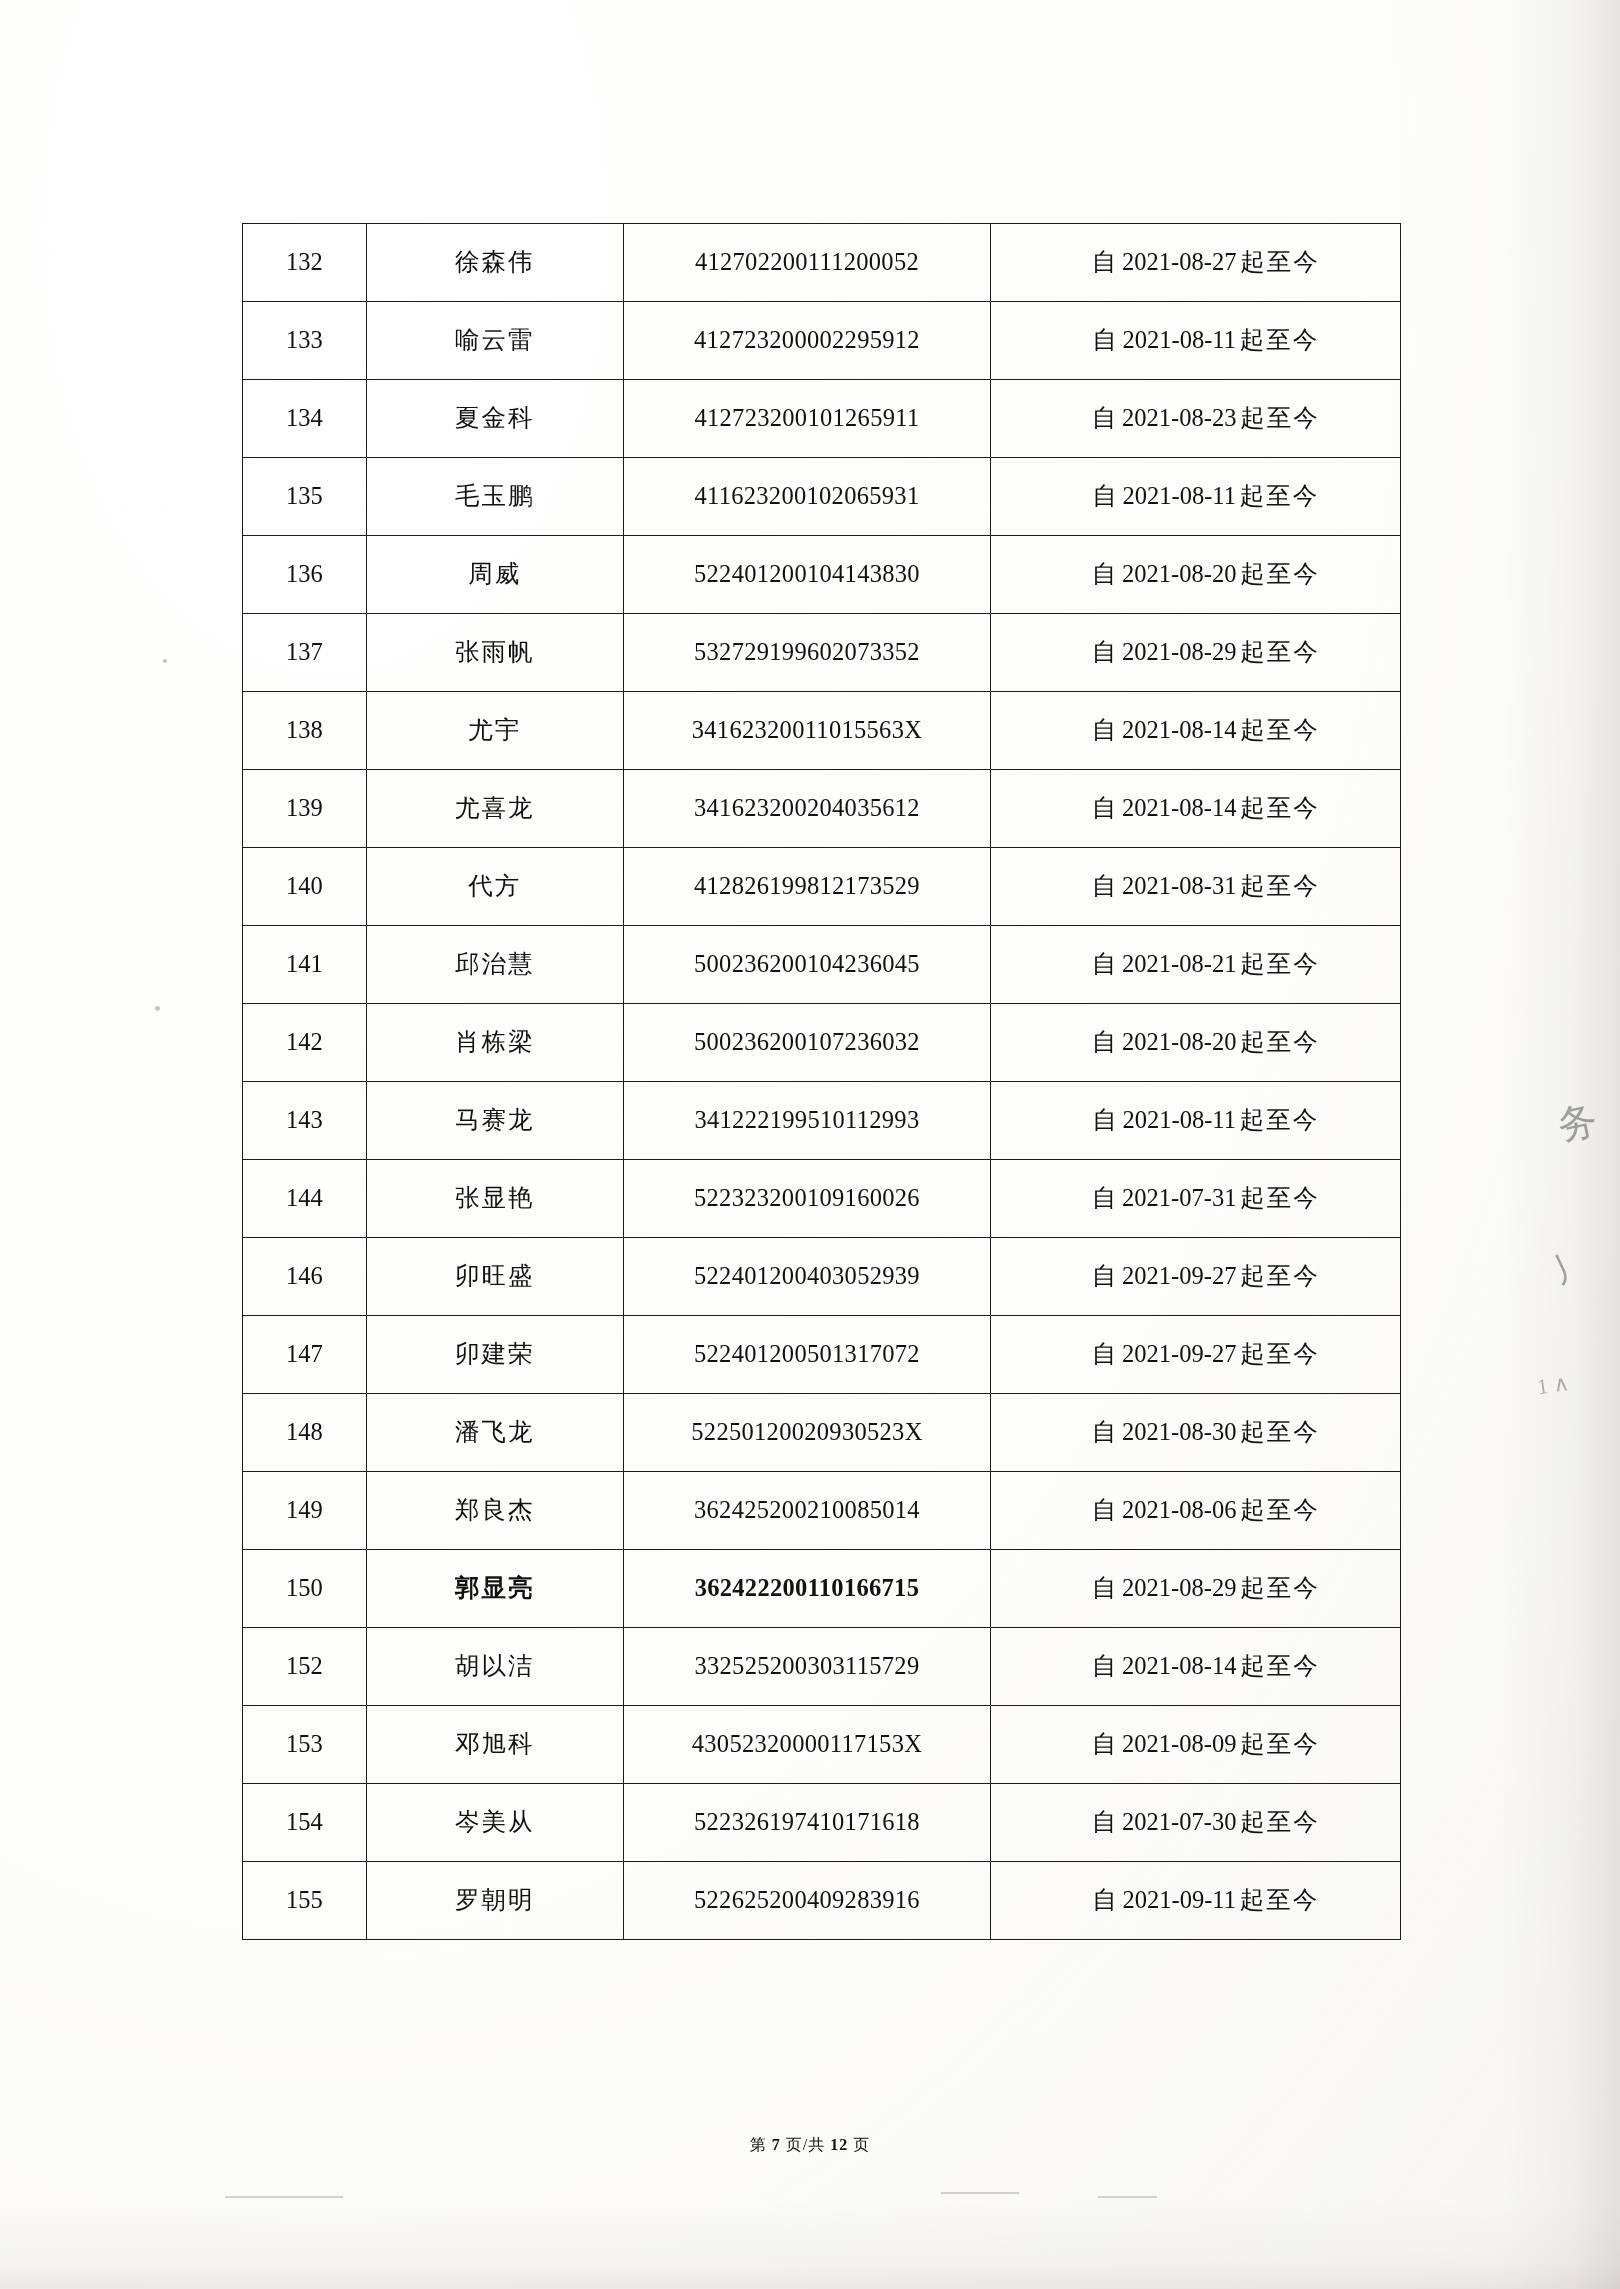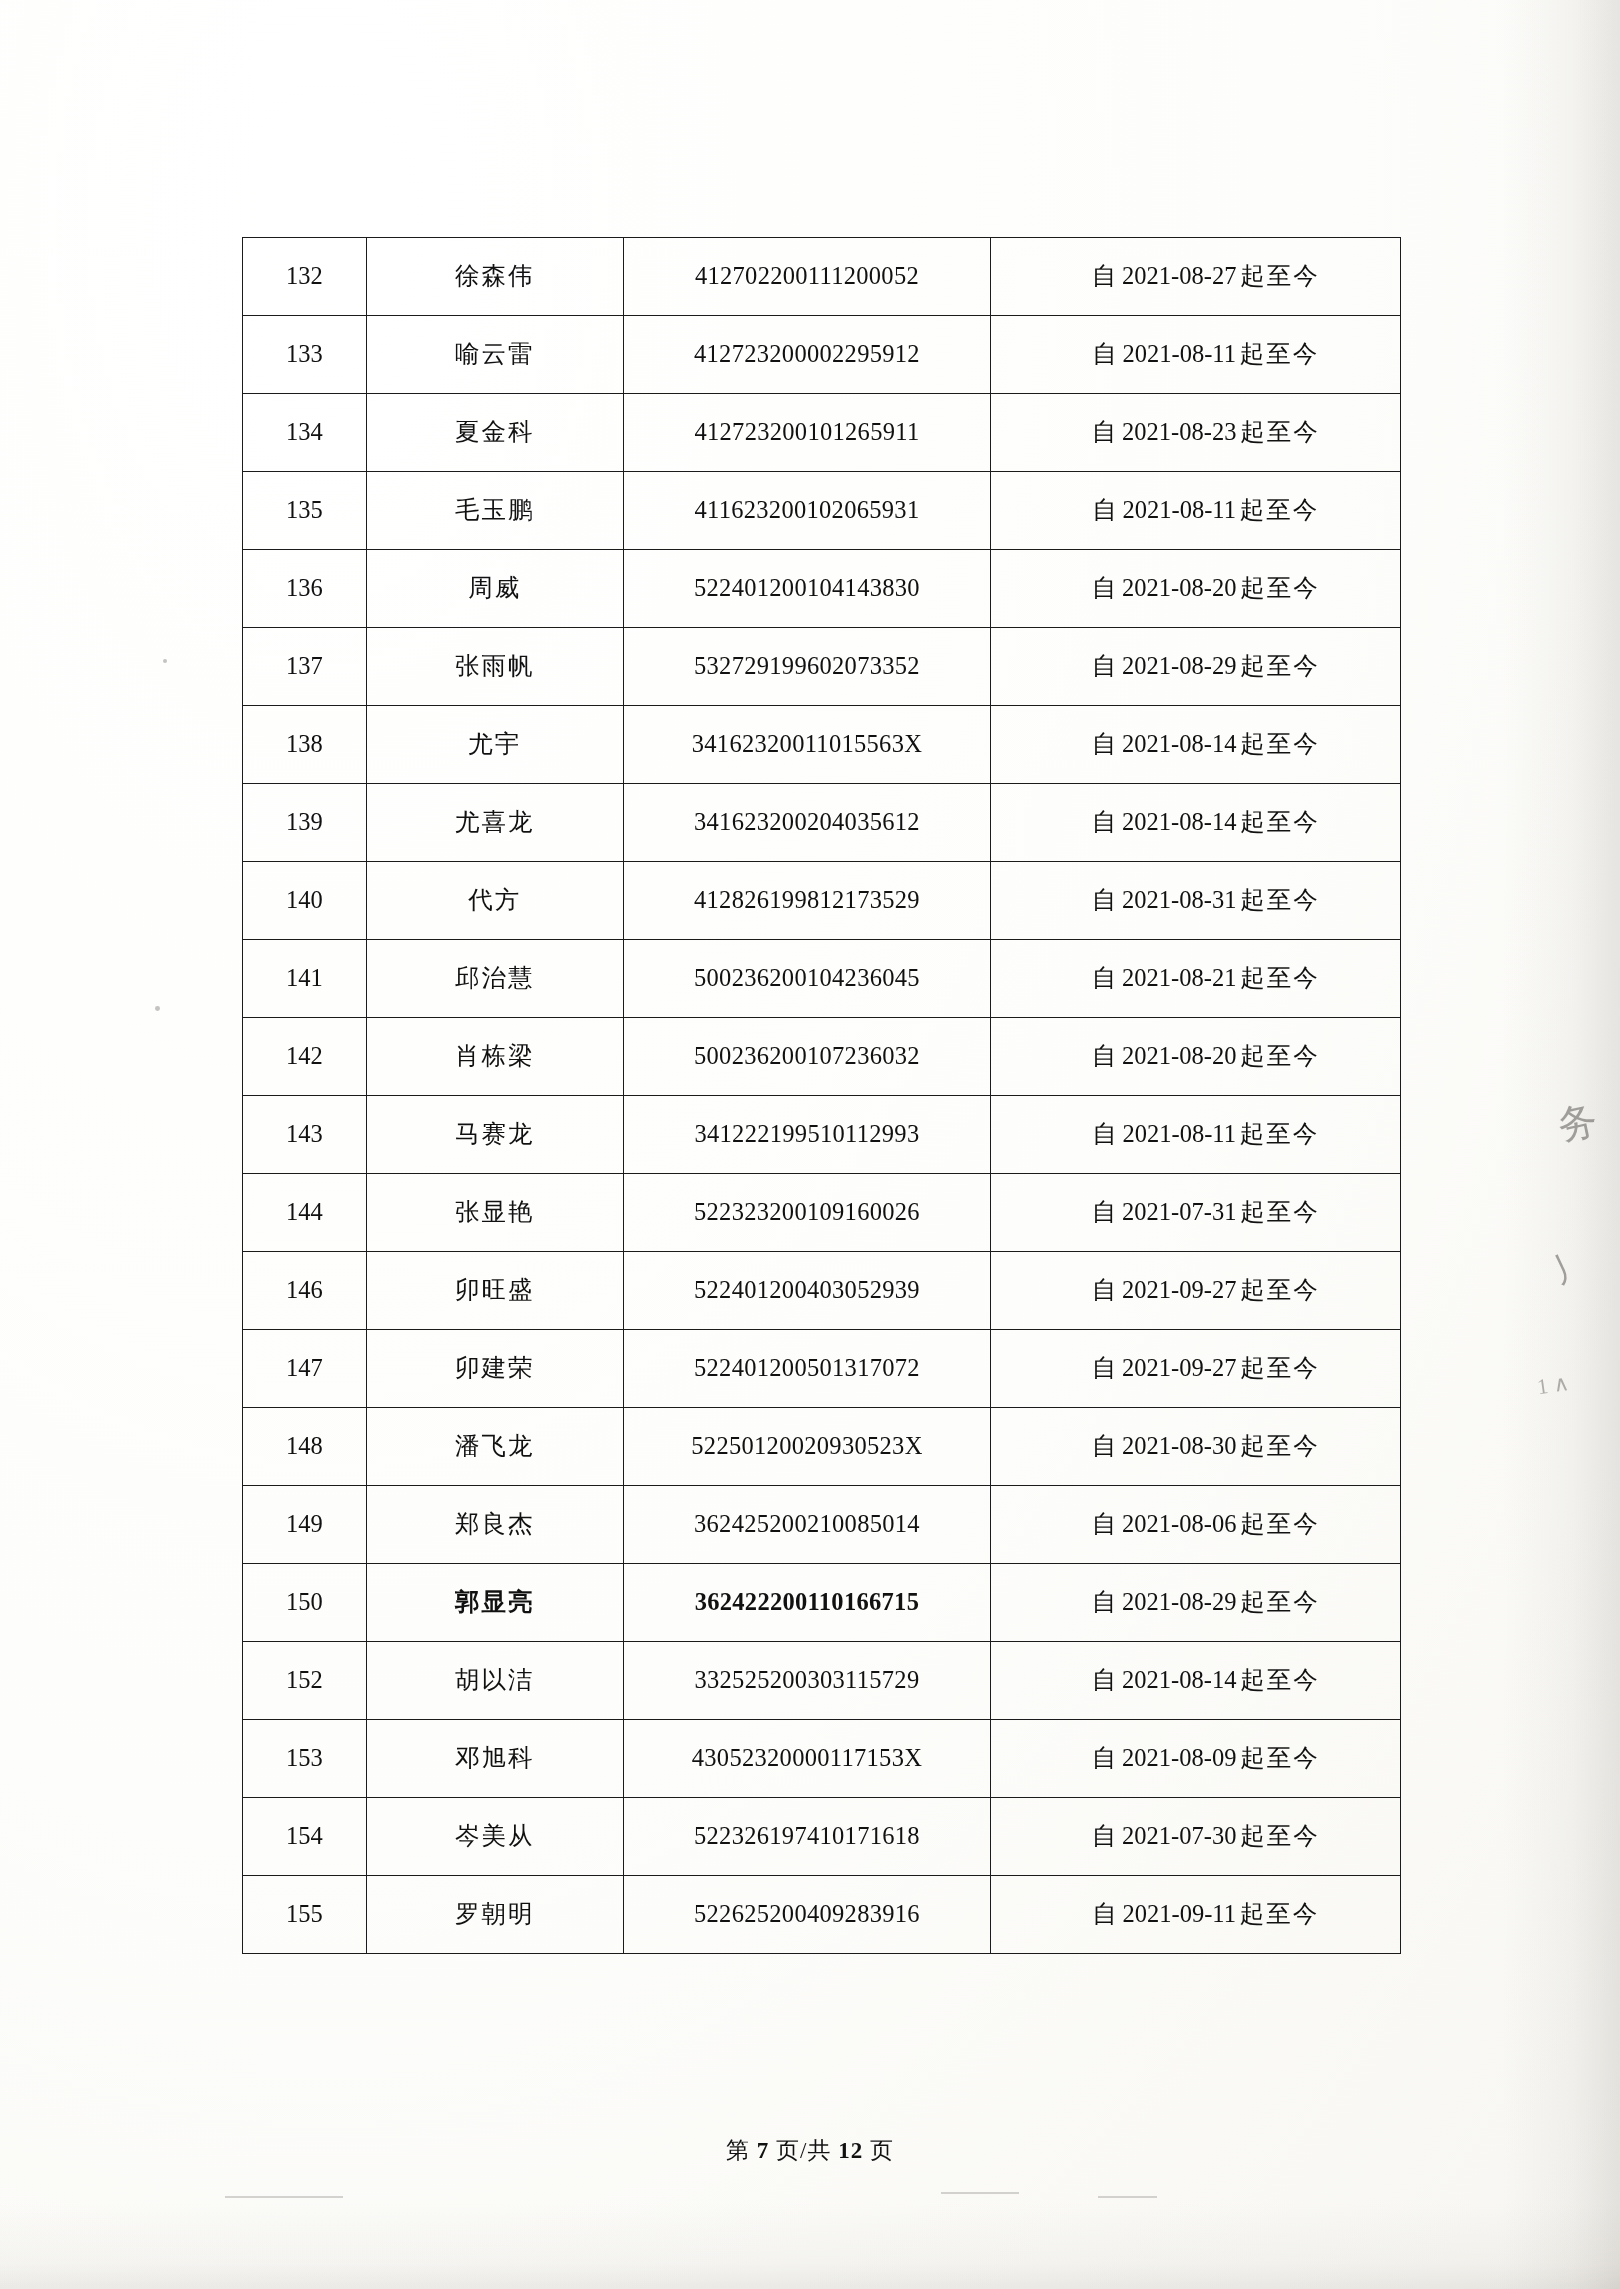--- a/index.html
+++ b/index.html
@@ -41,21 +41,21 @@
     width: 100%;
     height: 88px;
     background: linear-gradient(to bottom, rgba(0,0,0,0) 0%, rgba(120,110,100,0.05) 70%, rgba(90,80,70,0.10) 100%);
     pointer-events: none;
   }
 
   
   .table-wrap {
     position: absolute;
     left: 242px;
-    top: 237px;
+    top: 223px;
     width: 1122px;
   }
   table.doc-table {
     border-collapse: collapse;
     width: 100%;
     table-layout: fixed;
   }
   table.doc-table td {
     border: 1.6px solid #1b1b1b;
     height: 77px;
@@ -81,21 +81,21 @@
   
   td.ink-dark { font-weight: 700; }
 
   
   .footer {
     position: absolute;
     left: 0;
     top: 2135px;
     width: 1620px;
     text-align: center;
-    font-size: 23px;
+    font-size: 16px;
     letter-spacing: 1px;
   }
   .footer b { font-weight: 700; }
 
   
   .artifact {
     position: absolute;
     color: rgba(60,55,50,0.45);
     font-family: "Liberation Serif", serif;
     pointer-events: none;

